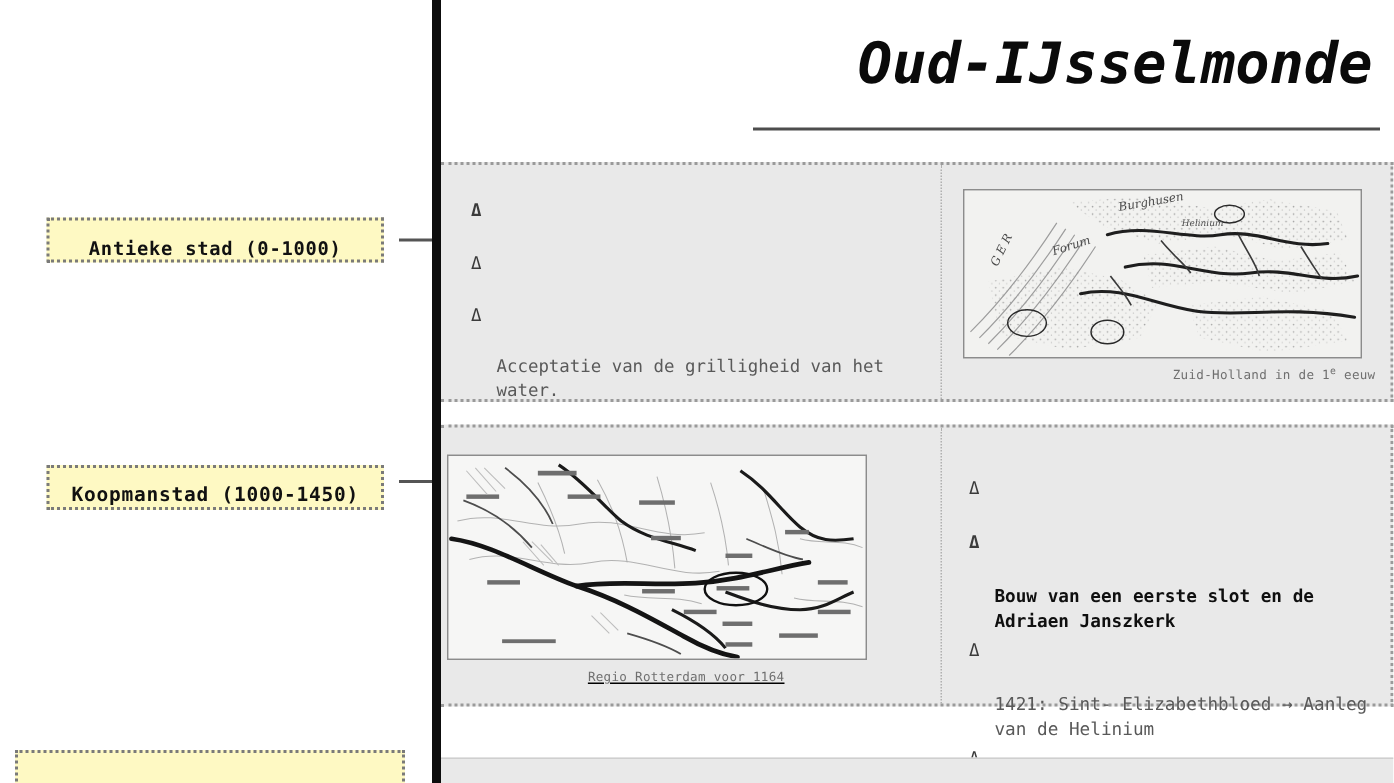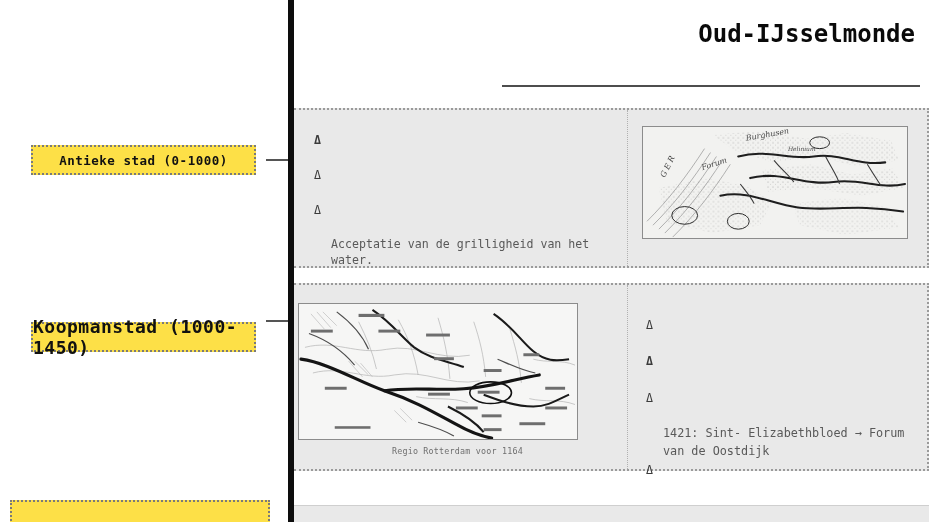--- a/index.html
+++ b/index.html
@@ -28,37 +28,37 @@
     position: absolute;
     left: 0; top: 0;
     width: 288px; height: 522px;
     background: #ffffff;
   }
 
   .tl-box {
     position: absolute;
     box-sizing: border-box;
     border: 2px dotted #7a7a7a;
-    background: #fde047;
+    background: #fef9c3;
     display: flex;
-    align-items: center;
+    align-items: flex-end;
     justify-content: center;
     color: #111111;
     font-weight: bold;
     letter-spacing: 0.5px;
   }
   #tl-box-1 {
     left: 31px; top: 145px;
     width: 225px; height: 30px;
     font-size: 12.5px;
   }
   #tl-box-2 {
-    left: 31px; top: 322px;
+    left: 31px; top: 310px;
     width: 225px; height: 30px;
-    font-size: 18px;
+    font-size: 13px;
   }
   #tl-box-3 {
     left: 10px; top: 500px;
     width: 260px; height: 40px;
     font-size: 12.5px;
   }
 
   .tl-connector {
     position: absolute;
     height: 2px;
@@ -86,26 +86,27 @@
 
   
   #title-wrap {
     position: absolute;
     left: 0; top: 22px;
     width: 625px;
     text-align: right;
   }
   #page-title {
     display: inline-block;
-    font-size: 24px;
+    font-size: 38px;
     font-weight: bold;
     color: #0a0a0a;
     letter-spacing: 0px;
     line-height: 1.08;
     padding-right: 4px;
+    font-style: italic;
   }
   #title-rule {
     position: absolute;
     left: 208px; top: 85px;
     width: 418px;
     height: 2px;
     background: #4d4d4d;
   }
 
   
@@ -131,21 +132,21 @@
     position: relative;
     box-sizing: border-box;
     height: 100%;
   }
   .cell-divider {
     border-right: 1px dotted #b0b0b0;
   }
 
   #p1-text  { width: 335px; padding: 22px 14px 0 20px; }
   #p1-image { width: 300px; padding: 16px 10px 0 14px; }
-  #p2-image { width: 335px; padding: 18px 10px 0 4px; }
+  #p2-image { width: 335px; padding: 18px 10px 0 4px; text-decoration: underline; }
   #p2-text  { width: 300px; padding: 32px 10px 0 18px; }
 
   
   ul.bullets {
     list-style: none;
     margin: 0;
     padding: 0;
   }
   ul.bullets li {
     position: relative;
@@ -295,20 +296,21 @@
               </g>
 
               <g fill="#4a4a4a" font-family="DejaVu Serif, serif" font-size="8" font-style="italic">
                 <text x="22" y="52" transform="rotate(-64 22 52)">G E R</text>
                 <text x="60" y="44" transform="rotate(-18 60 44)">Forum</text>
                 <text x="104" y="14" transform="rotate(-10 104 14)">Burghusen</text>
                 <text x="146" y="24" font-size="6">Helinium</text>
               </g>
             </svg>
           </div>
+          <figcaption class="fig-cap"><span>Zuid-Holland in de 1</span><sup>e</sup><span> eeuw</span></figcaption>
         </figure>
       </div>
     </div>
 
     <div class="panel" id="panel-2">
 
       <div class="cell cell-divider" id="p2-image">
         <figure id="fig2">
           <div class="fig-frame" id="fig2-frame">
             <svg class="map-svg" viewBox="0 0 280 137" preserveAspectRatio="none" aria-hidden="true">
@@ -384,24 +386,25 @@
         </figure>
       </div>
 
       <div class="cell" id="p2-text">
         <ul class="bullets">
           <li>
             <span class="tri">Δ</span>
           </li>
           <li class="bold">
             <span class="tri">Δ</span>
+            <span>Bouw van een eerste slot en de Adriaen Janszkerk</span>
           </li>
           <li>
             <span class="tri">Δ</span>
-            <span>1421: Sint- Elizabethbloed → Forum van de Oostdijk</span>
+            <span>1421: Sint- Elizabethbloed → Aanleg van de Helinium</span>
           </li>
           <li>
             <span class="tri">Δ</span>
             
           </li>
         </ul>
       </div>
     </div>
 
   </div>

